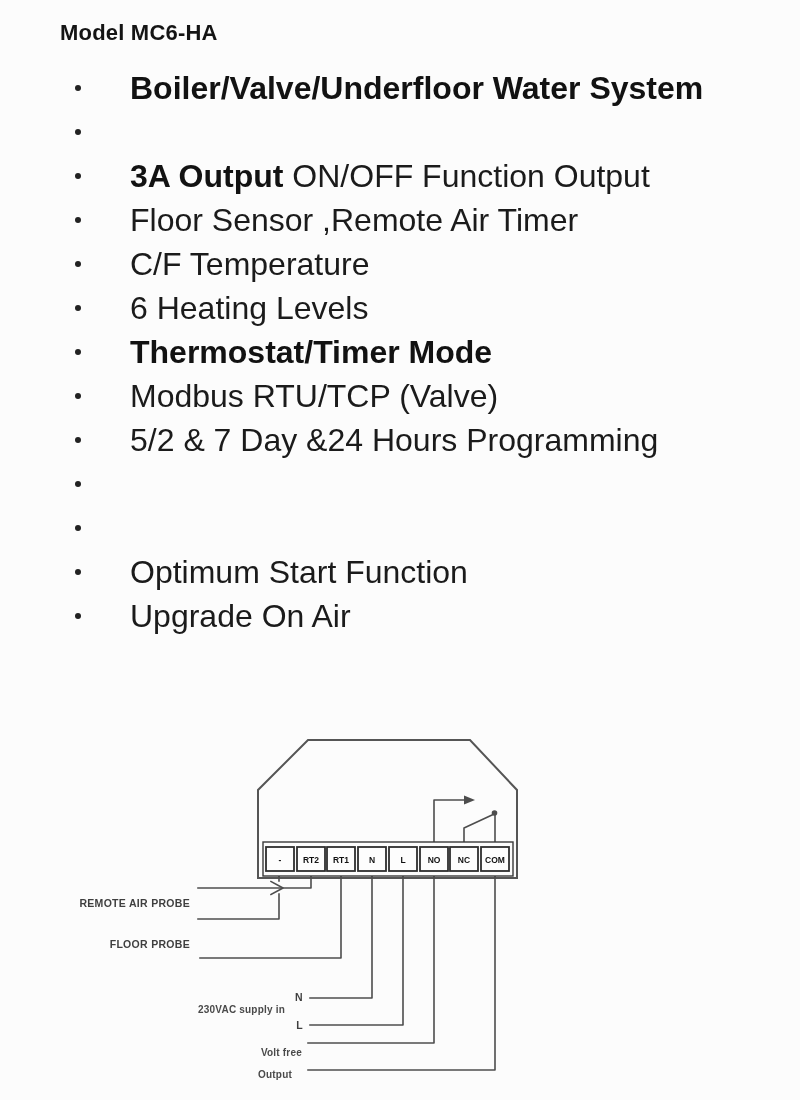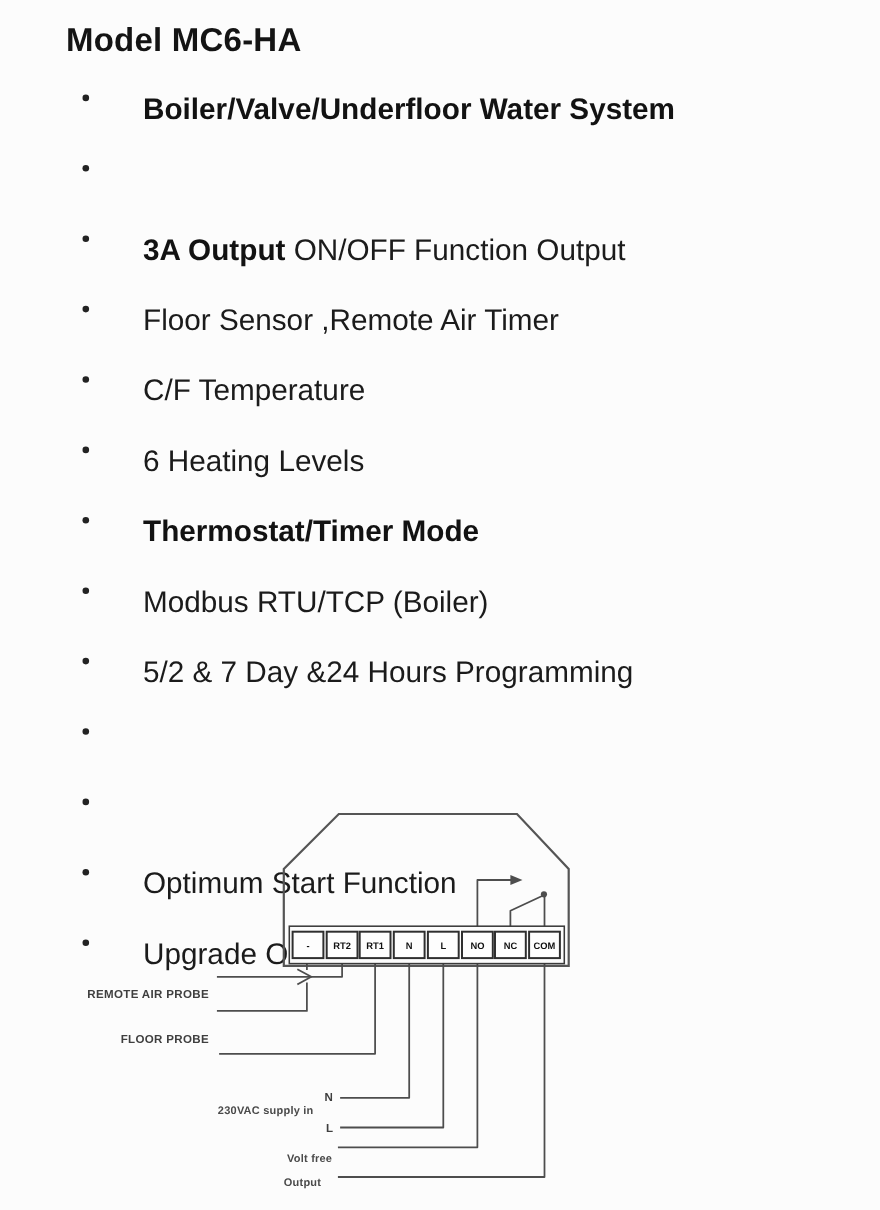--- a/index.html
+++ b/index.html
@@ -7,30 +7,30 @@
     width:800px;height:1100px;
     background:#fcfcfc;
     font-family:"Liberation Sans","DejaVu Sans",sans-serif;
     color:#1c1c1c;
     position:relative;
     overflow:hidden;
   }
   .sheet{position:absolute;inset:0;}
   .title{
     position:absolute;left:60px;top:20px;
-    font-size:30px;font-weight:bold;color:#141414;
+    font-size:22px;font-weight:bold;color:#141414;
     letter-spacing:.2px;
   }
   .features{
     position:absolute;left:60px;top:66px;width:710px;
     list-style:none;margin:0;padding:0;
   }
   .feature{
-    height:44px;display:flex;align-items:flex-start;
-    font-size:27px;line-height:1;color:#1b1b1b;margin-top:20px;
+    height:44px;display:flex;align-items:center;
+    font-size:32px;line-height:1;color:#1b1b1b;
   }
   .bullet{
     width:6px;height:6px;border-radius:50%;
     background:#222;flex:none;margin-left:15px;
   }
   .ftext{margin-left:49px;white-space:nowrap;}
   .ftext b{font-weight:bold;color:#121212;}
   .diagram{position:absolute;left:0;top:700px;}
   .dline{stroke:#4d4d4d;stroke-width:1.6;fill:none;stroke-linejoin:round;stroke-linecap:square;}
   .outline{stroke:#555;stroke-width:2;fill:none;stroke-linejoin:miter;}
@@ -82,21 +82,21 @@
     <li class="feature">
         <span class="bullet"></span>
         <span class="ftext"><b></b><span>6 Heating Levels</span></span>
       </li>
     <li class="feature">
         <span class="bullet"></span>
         <span class="ftext"><b>Thermostat/Timer Mode</b><span></span></span>
       </li>
     <li class="feature">
         <span class="bullet"></span>
-        <span class="ftext"><b></b><span>Modbus RTU/TCP (Boiler)</span></span>
+        <span class="ftext"><b></b><span>Modbus RTU/TCP (Valve)</span></span>
       </li>
     <li class="feature">
         <span class="bullet"></span>
         <span class="ftext"><b></b><span>5/2 &amp; 7 Day &amp;24 Hours Programming</span></span>
       </li>
     <li class="feature">
         <span class="bullet"></span>
       </li>
     <li class="feature">
         <span class="bullet"></span>

